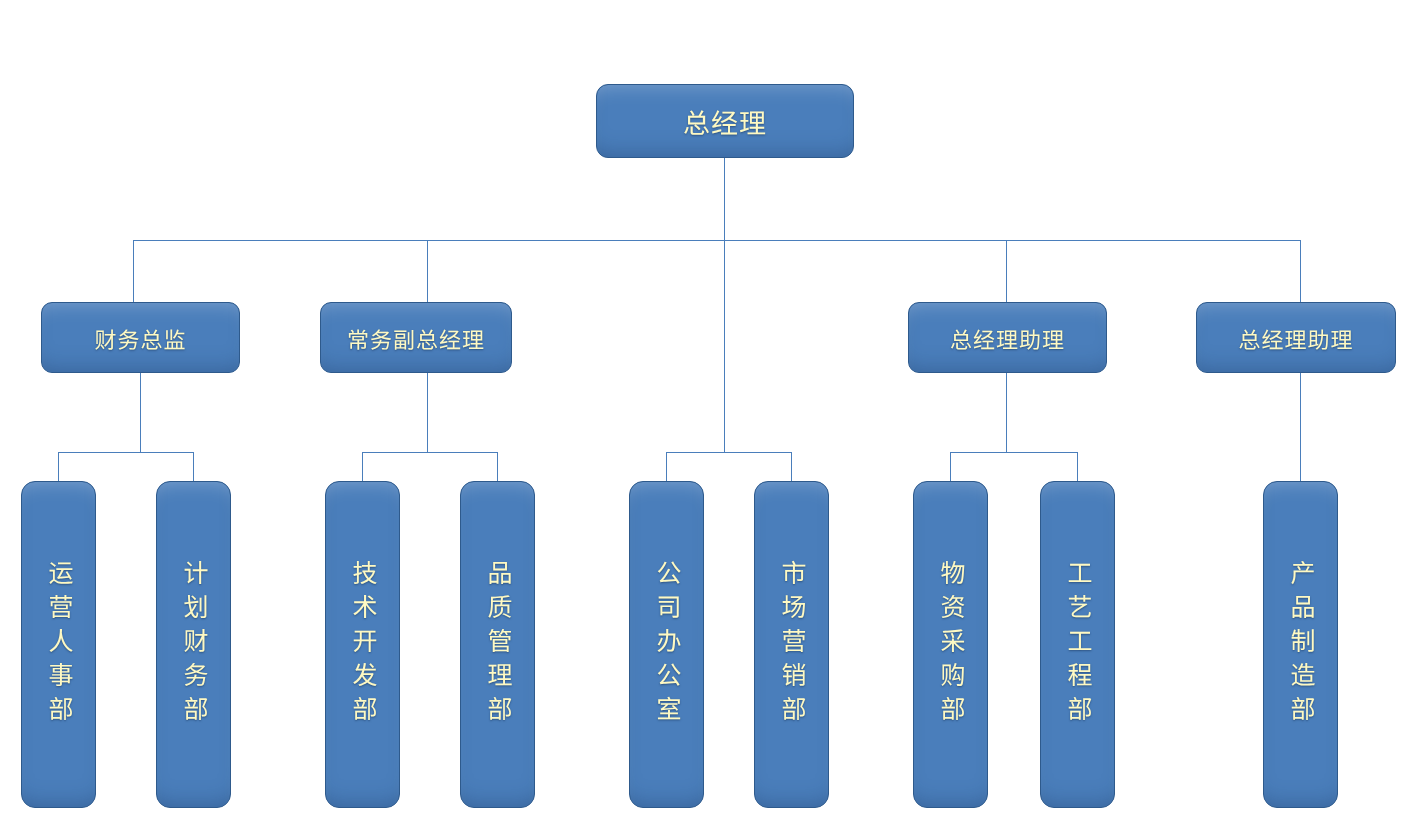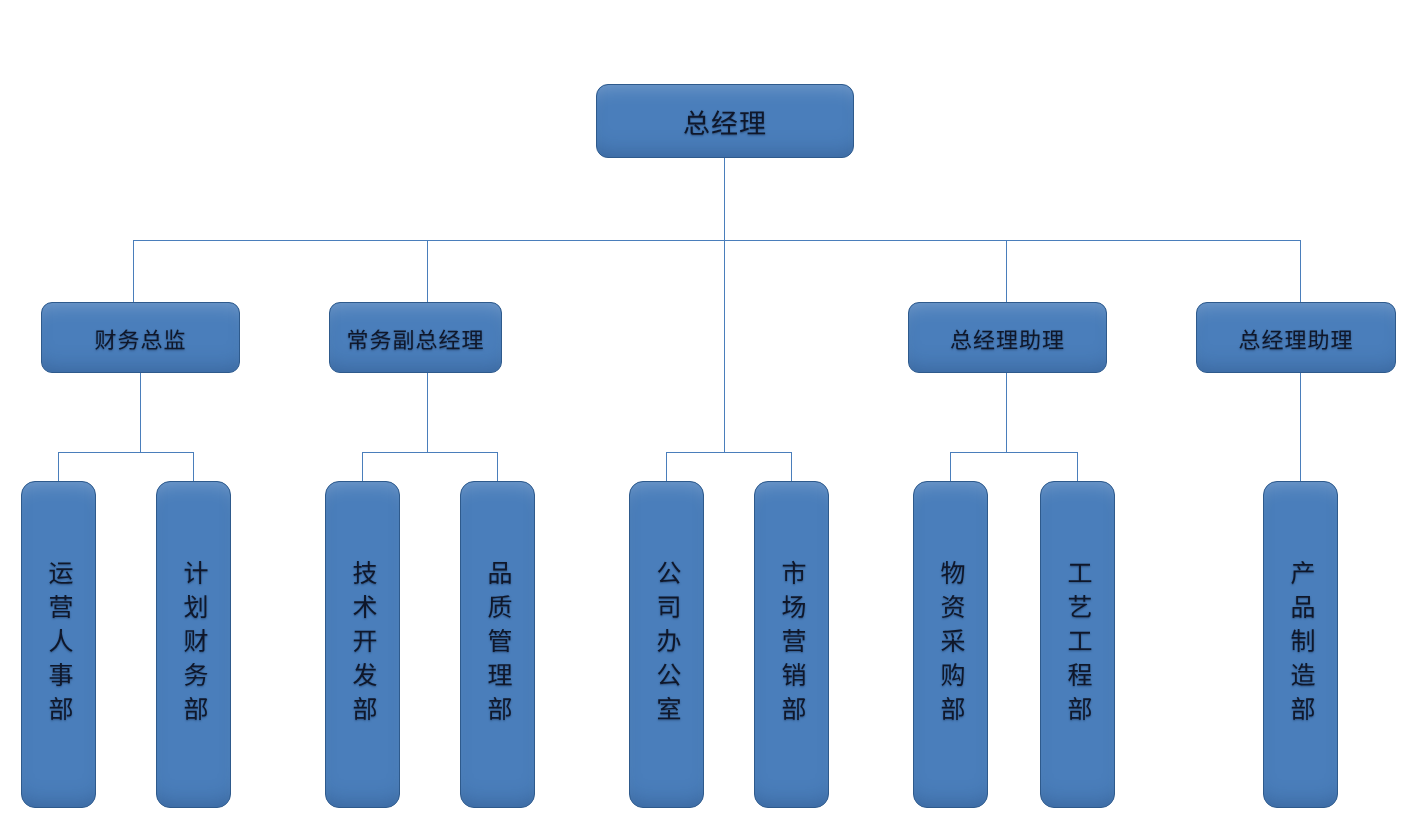--- a/index.html
+++ b/index.html
@@ -28,21 +28,21 @@
   .conn.v { width: 1px; }
 
   
   .node {
     position: absolute;
     box-sizing: border-box;
     background: #4a7ebb;
     border: 1px solid #2d5party;
     border: 1px solid #2e5a8c;
     border-radius: 10px;
-    color: #0f172a;
+    color: #fef9c3;
     display: flex;
     align-items: center;
     justify-content: center;
     text-align: center;
     text-shadow: 0 1px 2px rgba(20,45,80,0.55);
     box-shadow: inset 0 14px 20px -14px rgba(255,255,255,0.30),
                 inset 0 -16px 22px -14px rgba(20,50,90,0.35);
     letter-spacing: 1px;
   }
 
@@ -107,21 +107,21 @@
   <div class="conn v" style="left:1300px; top:373px; height:108px;"></div>
 
   <div class="node root" style="left:596px; top:84px; width:258px; height:74px;">
     <span class="label">总经理</span>
   </div>
 
   <div class="node level2" style="left:41px; top:302px; width:199px; height:71px;text-align:right;">
     <span class="label">财务总监</span>
   </div>
 
-  <div class="node level2" style="left:329px; top:302px; width:173px; height:71px;">
+  <div class="node level2" style="left:320px; top:302px; width:192px; height:71px;">
     <span class="label">常务副总经理</span>
   </div>
 
   <div class="node level2" style="left:908px; top:302px; width:199px; height:71px;">
     <span class="label">总经理助理</span>
   </div>
 
   <div class="node level2" style="left:1196px; top:302px; width:200px; height:71px;">
     <span class="label">总经理助理</span>
   </div>

